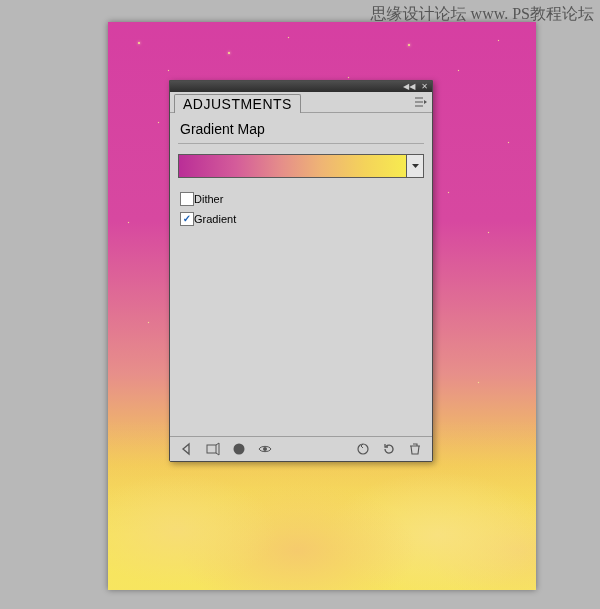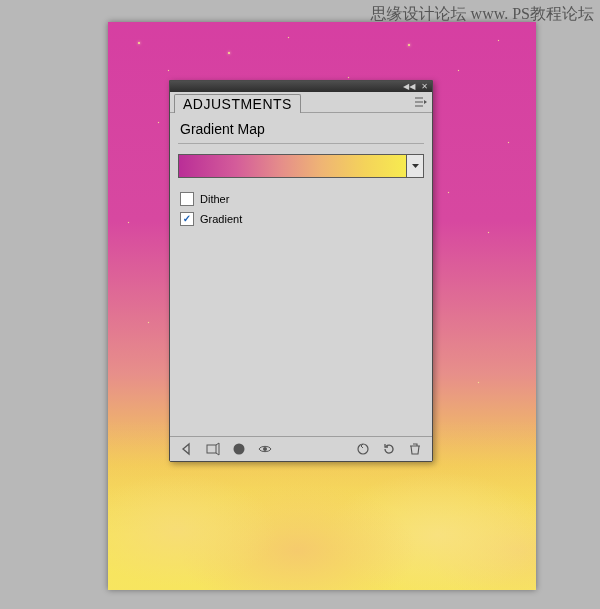--- a/index.html
+++ b/index.html
@@ -22,21 +22,21 @@
   .tab{height:18px;padding:0 8px;line-height:18px;font-size:14px;letter-spacing:.5px;background:#d4d4d4;border:1px solid #8c8c8c;border-bottom:none;border-radius:2px 2px 0 0;position:relative;top:1px}
   .tab-menu{position:absolute;right:4px;top:4px;width:14px;height:12px;cursor:pointer}
   .tab-menu svg{width:14px;height:12px}
   .panel-body{padding:6px 8px 8px 8px;background:#d4d4d4}
   .body-title{font-size:14px;margin:2px 0 6px 2px}
   .body-sep{border:none;border-top:1px solid #a8a8a8;margin:0 0 10px 0}
   .grad-row{display:flex;align-items:stretch;height:24px;margin:6px 0 14px 0}
   .grad-swatch{flex:1;border:1px solid #5a5a5a;border-right:none;background:linear-gradient(to right,#ba2e97 0%,#d45c9a 25%,#e58e8a 45%,#efb574 63%,#f4d35a 82%,#f7eb50 100%);cursor:pointer}
   .grad-ddl{width:16px;border:1px solid #5a5a5a;background:#e7e7e7;display:flex;align-items:center;justify-content:center;cursor:pointer}
   .grad-ddl svg{width:7px;height:4px}
-  .check-row{display:flex;align-items:center;gap:6px;margin:4px 0 6px 2px}
+  .check-row{display:flex;align-items:center;gap:0;margin:4px 0 6px 2px}
   .chk{width:12px;height:12px;border:1px solid #777;background:#fff;display:flex;align-items:center;justify-content:center;font-size:10px;color:#1a5fb4;cursor:pointer}
   .chk.checked::after{content:"✓";font-weight:bold;line-height:10px}
   .body-spacer{height:196px}
   .panel-footer{height:24px;border-top:1px solid #9e9e9e;background:#d4d4d4;display:flex;align-items:center;padding:0 6px;gap:4px}
   .ficon{width:22px;height:18px;display:flex;align-items:center;justify-content:center;cursor:pointer;border-radius:2px}
   .ficon svg{width:16px;height:16px}
   .spacer{flex:1}
 </style>
 </head>
 <body>

